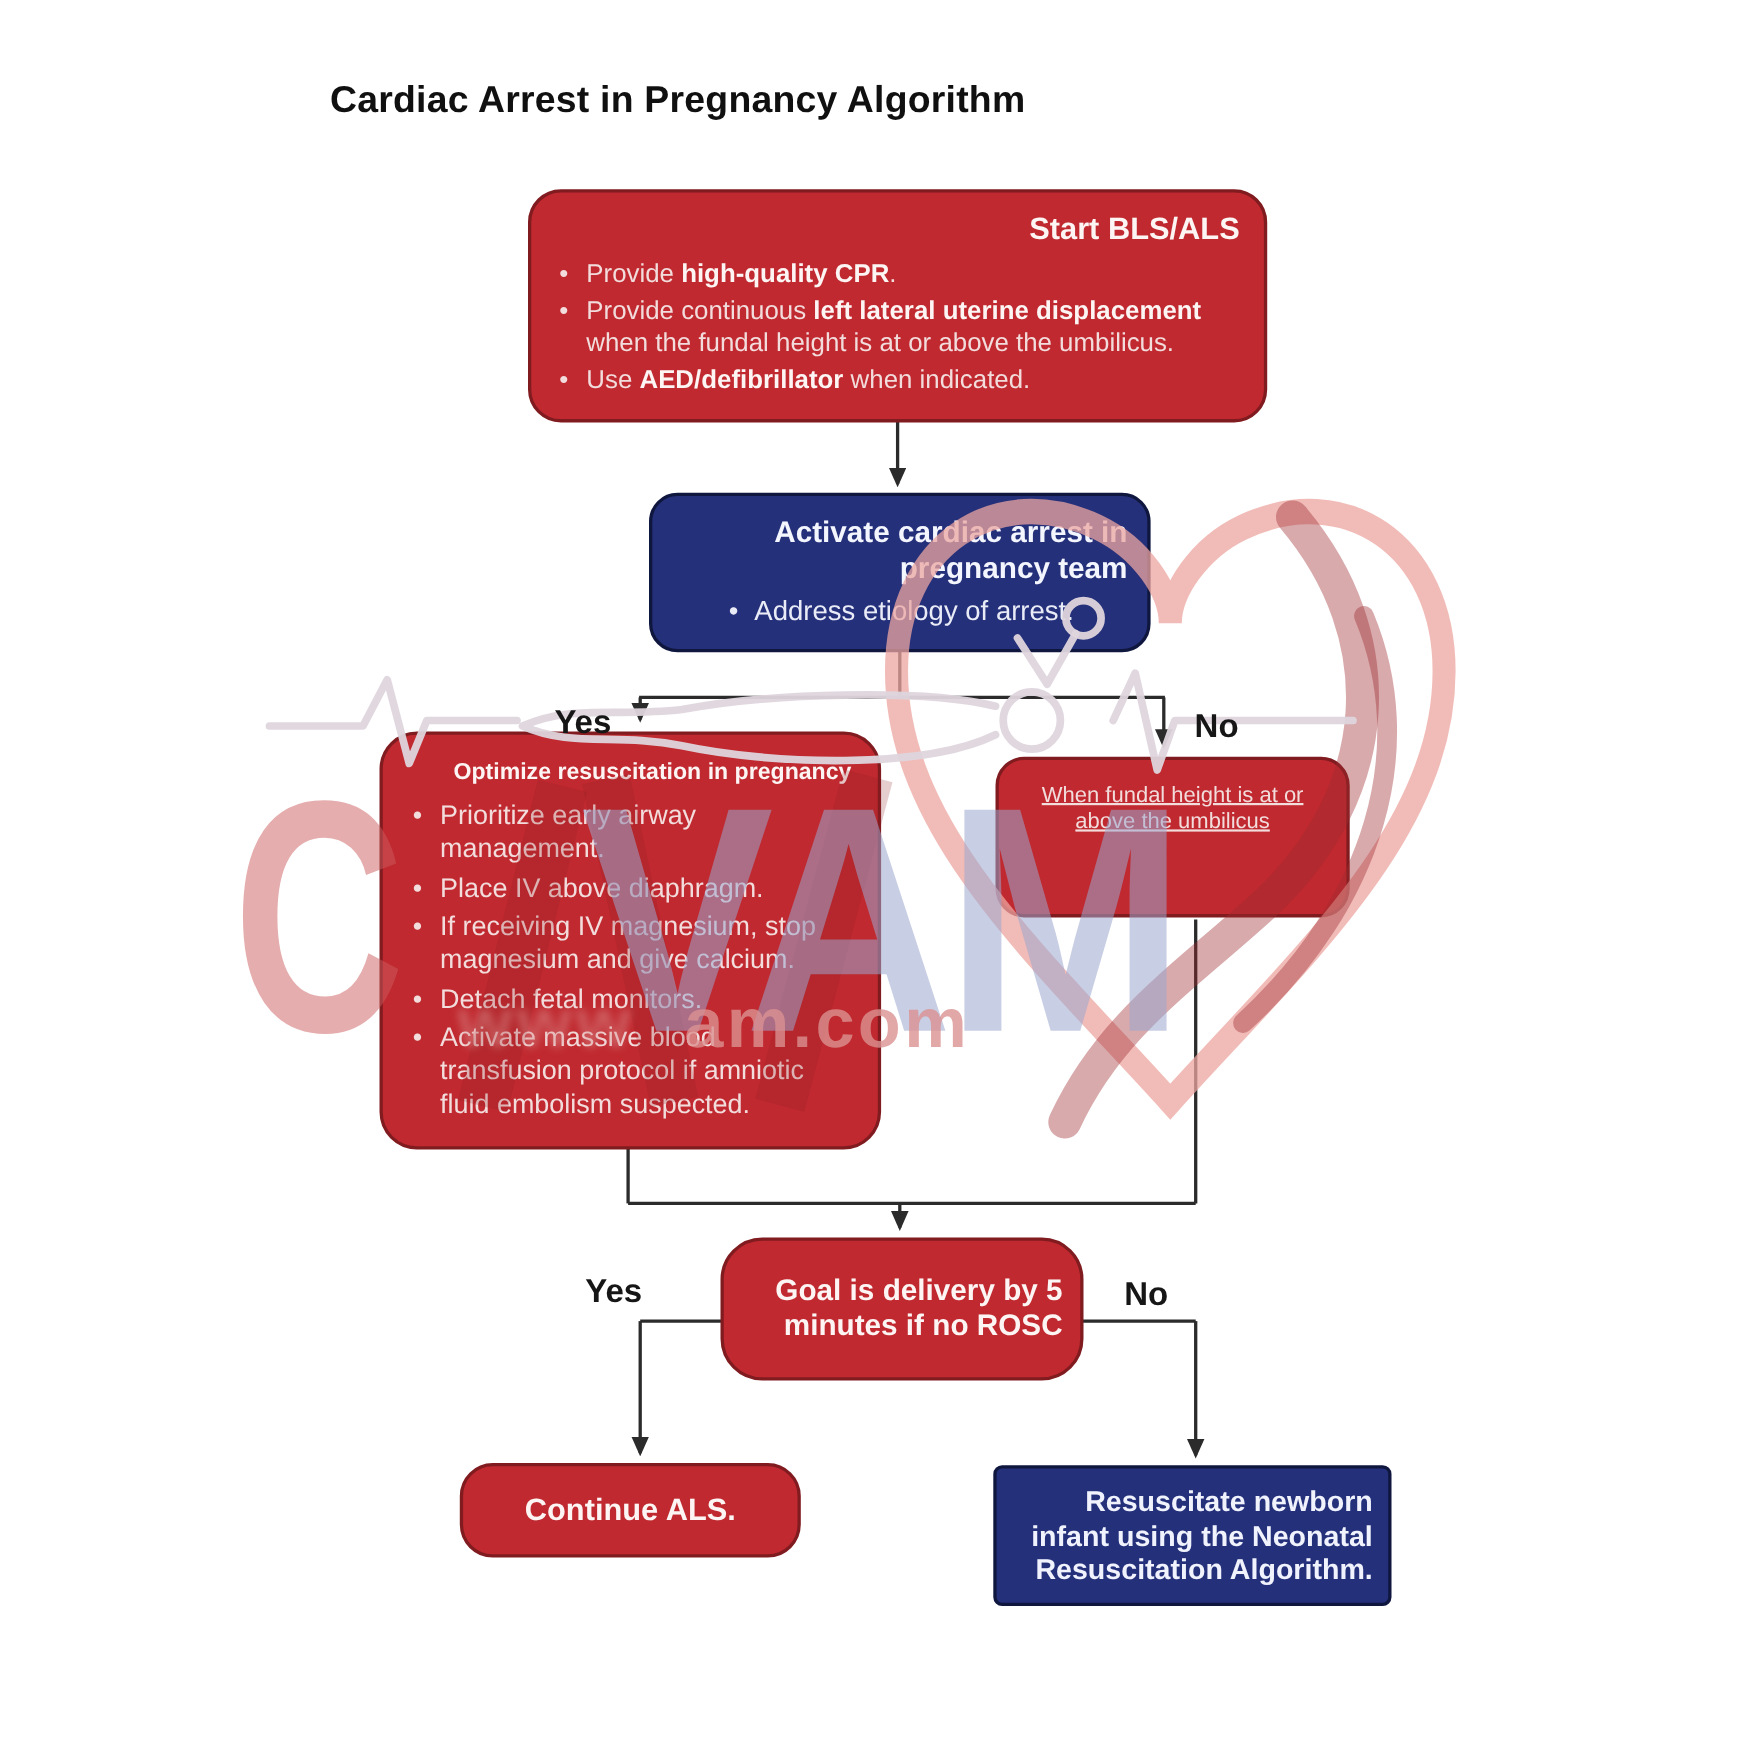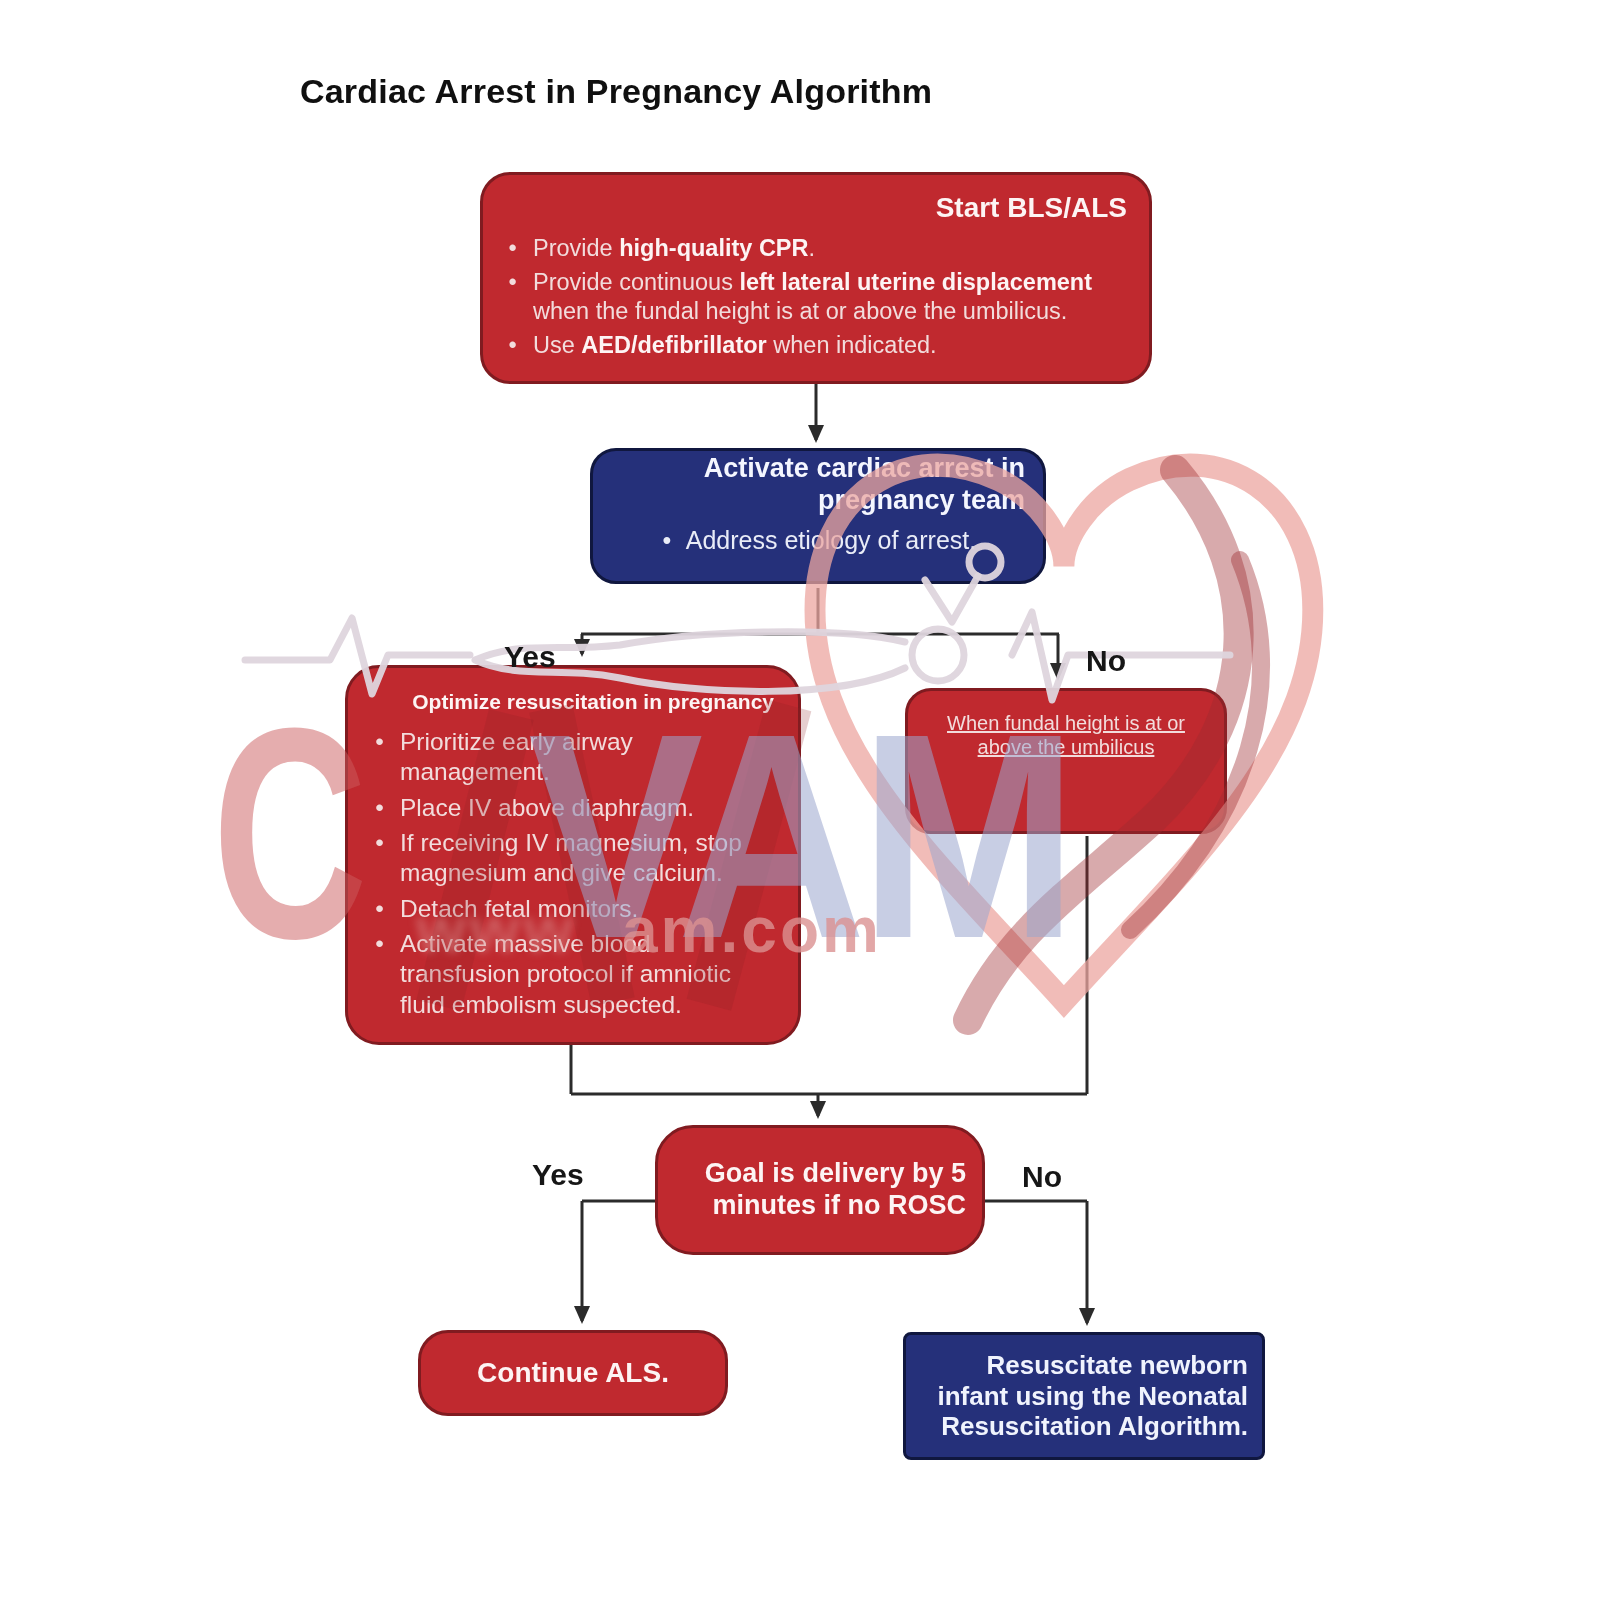--- a/index.html
+++ b/index.html
@@ -40,21 +40,21 @@
   ul.bullets li .dot{width:15px;flex:0 0 15px;margin-right:13px;text-align:center;}
   ul.bullets li .btxt{flex:1;}
   .rich b, .btxt b{font-weight:700;color:var(--red-bold);}
   .branch-label{
     position:absolute;z-index:4;font-size:30px;font-weight:700;color:#161616;
   }
   
   #box-start{left:480px;top:172px;width:672px;min-height:190px;border-radius:30px;padding:16px 22px 20px;}
   #box-start .node-title{font-size:28px;}
   #box-start ul.bullets{font-size:23.5px;margin-top:10px;}
-  #box-activate{left:590px;top:448px;width:456px;min-height:136px;border-radius:26px;padding:2px 18px;}
+  #box-activate{left:590px;top:448px;width:456px;min-height:136px;border-radius:26px;padding:18px 18px;}
   #box-activate .node-title{font-size:27px;}
   #box-activate ul.bullets{font-size:25px;margin-top:8px;}
   #box-activate ul.bullets li{justify-content:center;}
   #box-activate ul.bullets li .dot{flex:0 0 14px;margin-right:12px;}
   #box-activate ul.bullets li .btxt{flex:0 0 auto;}
   #box-optimize{left:345px;top:665px;width:456px;min-height:374px;border-radius:34px;padding:22px 24px;}
   #box-optimize .node-title{font-size:21px;}
   #box-optimize ul.bullets{font-size:24.5px;margin-top:12px;}
   #box-prepare{left:905px;top:688px;width:322px;min-height:146px;border-radius:26px;padding:16px 16px;}
   #box-prepare .node-title{font-size:26px;}

